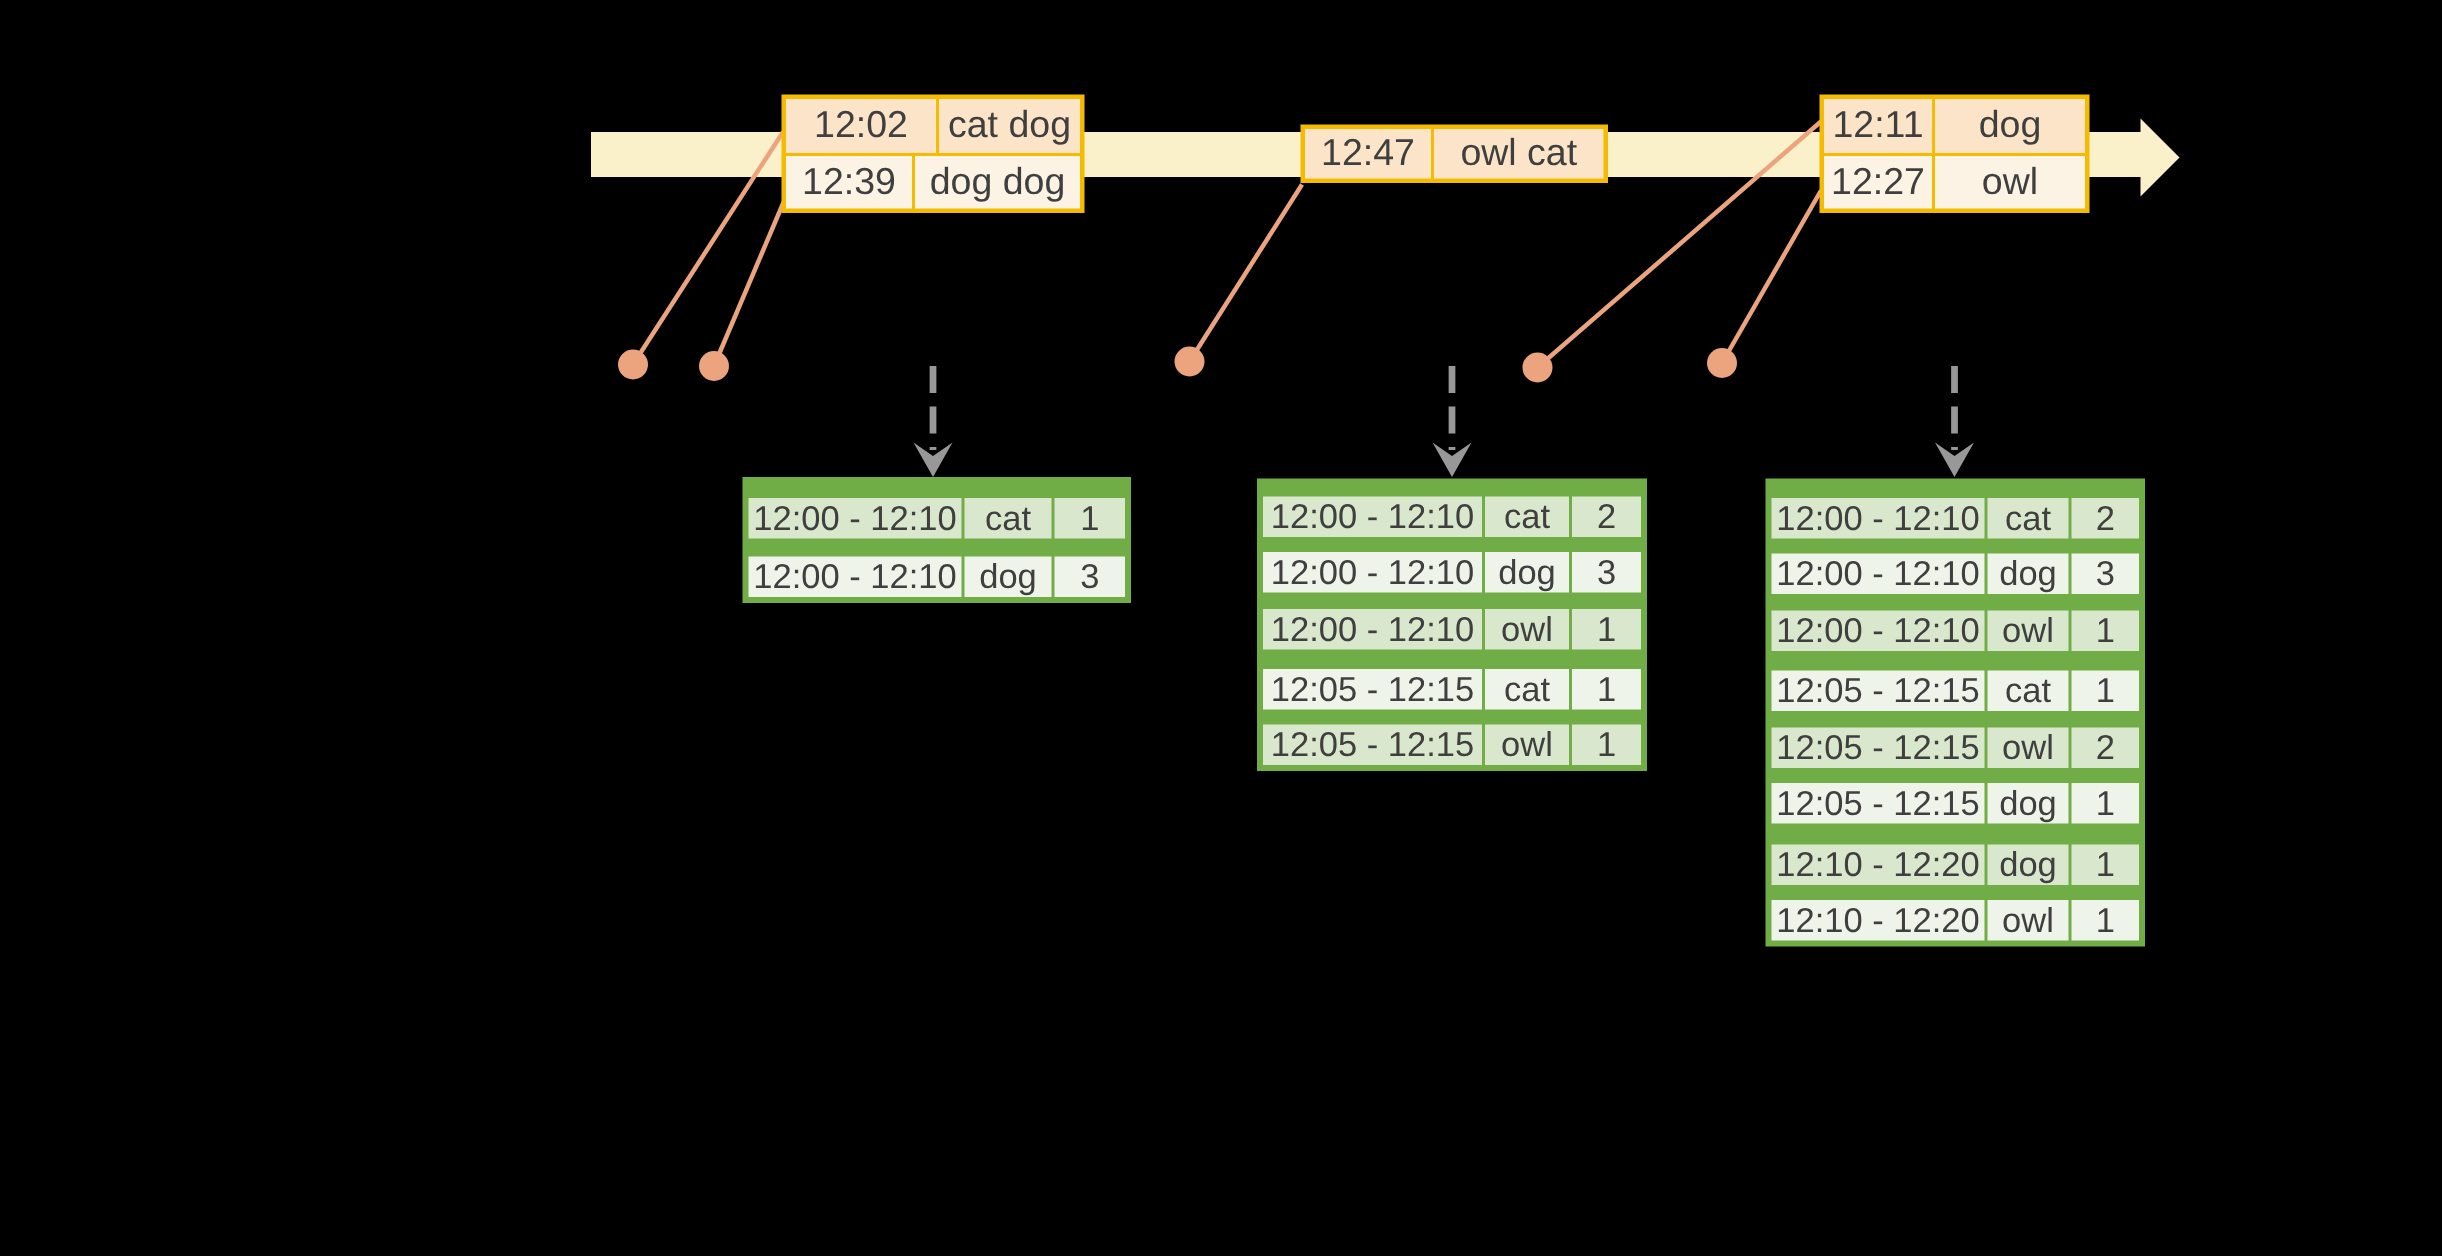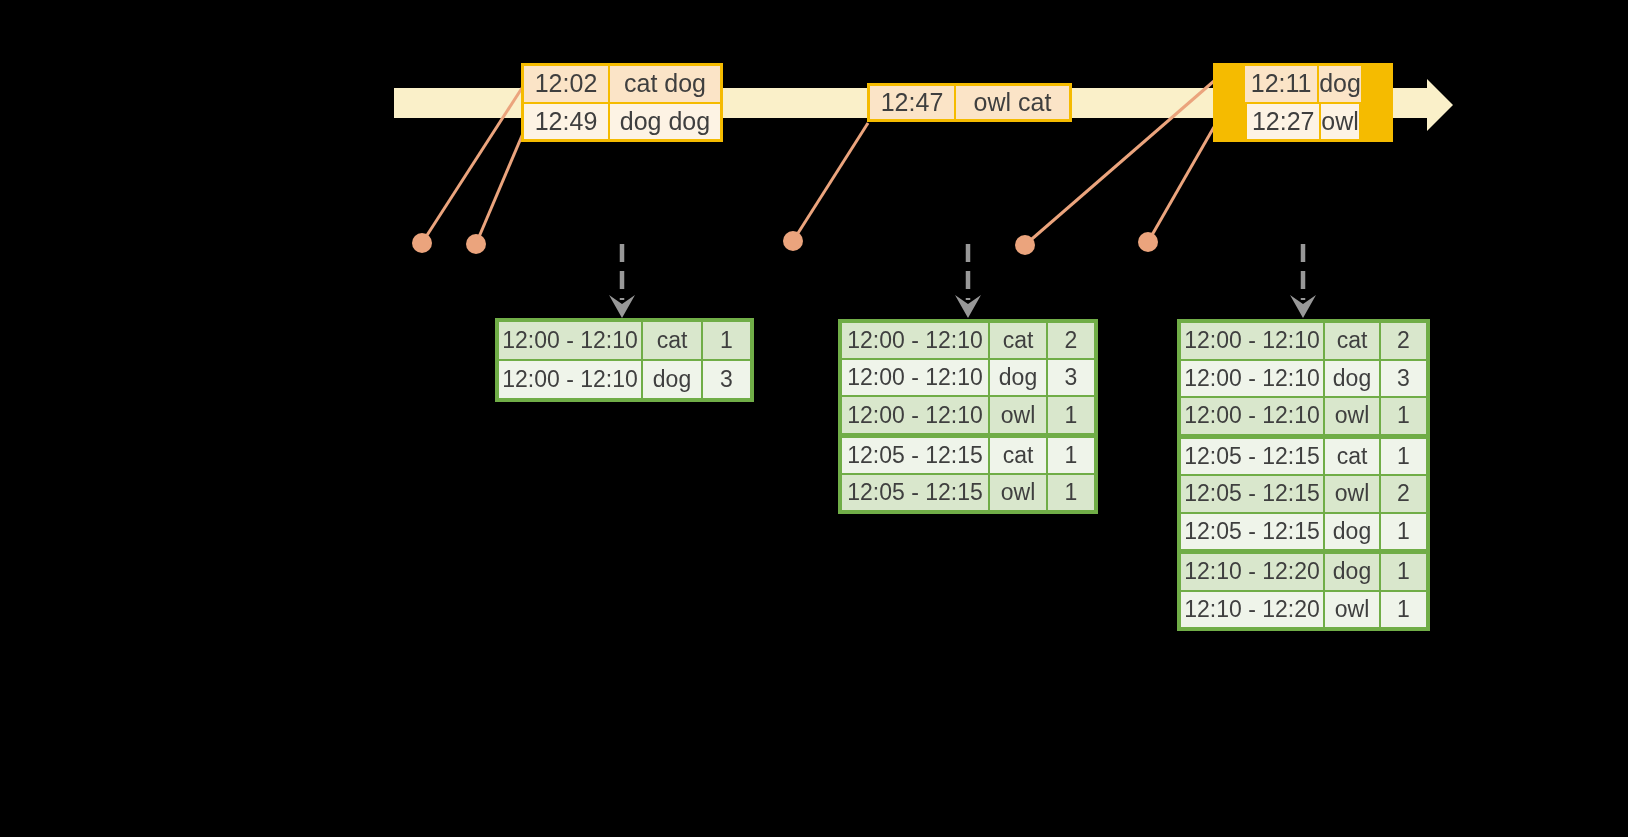--- a/index.html
+++ b/index.html
@@ -36,30 +36,30 @@
   .ebox .row{display:flex;gap:2px;flex:1;}
   .ebox .cell{
     display:flex;align-items:center;justify-content:center;
     font-size:25px;color:var(--ink);
   }
   .ebox .cell.grow{flex:1;}
   .ebox .row-a .cell{background:var(--peach);}
   .ebox .row-b .cell{background:var(--cream);}
   #box1{left:521px;top:63px;width:202px;height:79px;}
   #box2{left:867px;top:83px;width:205px;height:39px;}
-  #box3{left:1213px;top:63px;width:180px;height:79px;align-items:center;}
+  #box3{left:1213px;top:63px;width:180px;height:79px;}
 
   
   .gtable{
     position:absolute;
     background:var(--green);
     padding:4px;
     display:flex;flex-direction:column;gap:2px;
   }
-  .gtable .row{display:flex;gap:2px;flex:1;}
+  .gtable .row{display:flex;gap:2px;flex:1;align-items:flex-end;}
   .gtable .row.group-start{margin-top:3px;}
   .gtable .cell{
     display:flex;align-items:center;justify-content:center;
     font-size:23px;color:var(--ink);
   }
   .gtable .cell.grow{flex:1;}
   .gtable .row-a .cell{background:var(--gdark);}
   .gtable .row-b .cell{background:var(--glight);}
   #t1{left:495px;top:318px;width:259px;height:84px;}
   #t2{left:838px;top:319px;width:260px;height:195px;}
@@ -96,26 +96,26 @@
       <line x1="968" y1="244" x2="968" y2="300" stroke="#989898" stroke-width="4.5" stroke-dasharray="18 9"></line>
       <path d="M955 295 L968 318 L981 295 L968 304 Z" fill="#989898"></path>
       <line x1="1303" y1="244" x2="1303" y2="300" stroke="#989898" stroke-width="4.5" stroke-dasharray="18 9"></line>
       <path d="M1290 295 L1303 318 L1316 295 L1303 304 Z" fill="#989898"></path>
     </g>
   </svg>
 
   <div class="ebox" id="box1">
 
       <div class="row row-a">
-        <div class="cell" style="width:84px">12:02</div>
+        <div class="cell" style="width:100px">12:02</div>
         <div class="cell grow">cat dog</div>
       </div>
 
       <div class="row row-b">
-        <div class="cell" style="width:84px">12:49</div>
+        <div class="cell" style="width:84px">12:39</div>
         <div class="cell grow">dog dog</div>
       </div>
     </div>
 
   <div class="ebox" id="box2">
 
       <div class="row row-a">
         <div class="cell" style="width:84px">12:47</div>
         <div class="cell grow">owl cat</div>
       </div>

